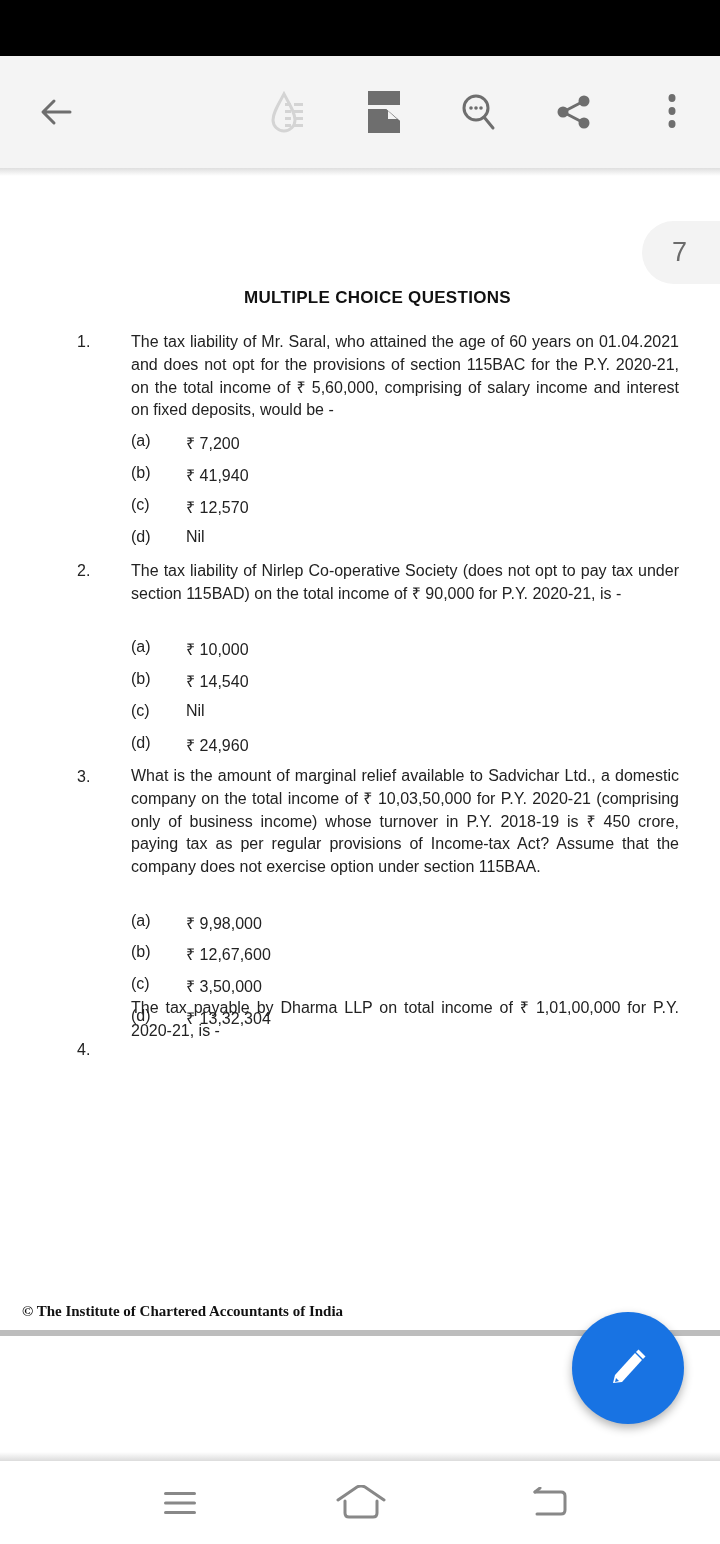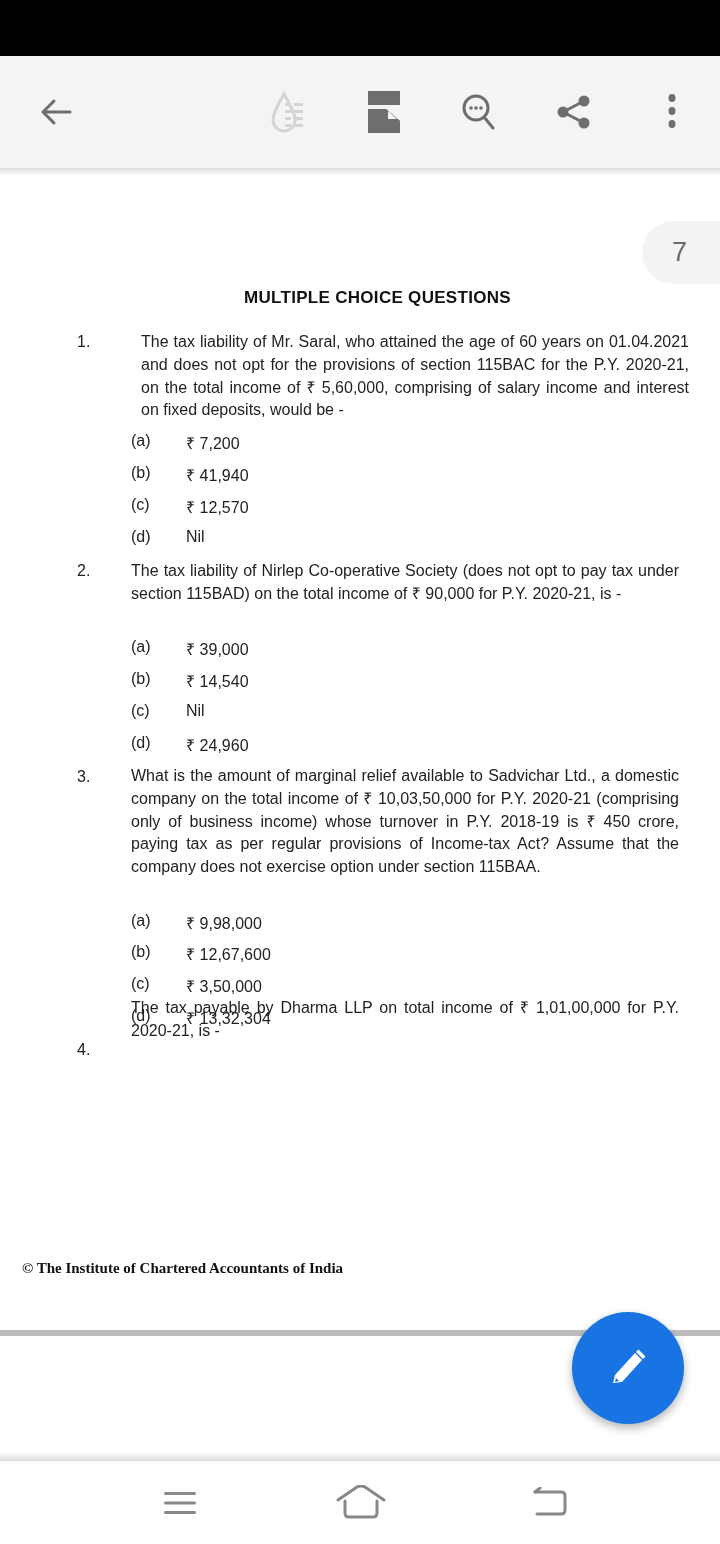--- a/index.html
+++ b/index.html
@@ -18,21 +18,21 @@
   .page-num { position: absolute; left: 642px; top: 221px; width: 100px; height: 63px; background: #f3f3f3;
     border-radius: 32px 0 0 32px; font-size: 27px; color: #6b6b6b; display: flex; align-items: center; padding-left: 30px; }
 
   .heading { position: absolute; left: 0; width: 755px; top: 288px; text-align: center; font-weight: bold; font-size: 17px; letter-spacing: 0.3px; color: #111; }
 
   .q-num { position: absolute; left: 77px; font-size: 16px; color: #222; }
   .q-text { position: absolute; left: 131px; width: 548px; font-size: 16px; line-height: 22.8px; text-align: justify; color: #222; }
   .opt { position: absolute; left: 131px; font-size: 16px; color: #222; height: 22px; display: flex; }
   .opt .lbl { width: 55px; }
 
-  .footer-note { position: absolute; left: 22px; top: 1260px; font-family: "Liberation Serif", serif; font-weight: bold; font-size: 15px; color: #111; }
+  .footer-note { position: absolute; left: 22px; top: 1303px; font-family: "Liberation Serif", serif; font-weight: bold; font-size: 15px; color: #111; }
 
   .page-sep { position: absolute; left: 0; top: 1330px; width: 720px; height: 6px; background: #bdbdbd; }
   .below { position: absolute; left: 0; top: 1336px; width: 720px; height: 118px; background: #fff; }
   .nav-shadow { position: absolute; left: 0; top: 1452px; width: 720px; height: 9px; background: linear-gradient(rgba(255,255,255,0), #dcdcdc); }
 
   .fab { position: absolute; left: 572px; top: 1312px; width: 112px; height: 112px; border-radius: 50%; background: #1873e3;
     box-shadow: 0 4px 10px rgba(0,0,0,0.3); display: flex; align-items: center; justify-content: center; cursor: pointer; }
 
   .nav-bar { position: absolute; left: 0; top: 1461px; width: 720px; height: 83px; background: #fff; }
   .nav-btn { position: absolute; top: 0; width: 90px; height: 83px; display: flex; align-items: center; justify-content: center; cursor: pointer; }
@@ -99,21 +99,21 @@
 
 <div class="page"></div>
 
 <div class="page-num">
   <span>7</span>
 </div>
 
 <div class="heading">MULTIPLE CHOICE QUESTIONS</div>
 
 <div class="q-num" style="top:333px;">1.</div>
-<div class="q-text" style="top:331px;margin-left:10px;">The tax liability of Mr. Saral, who attained the age of 60 years on 01.04.2021 and does not opt for the provisions of section 115BAC for the P.Y. 2020-21, on the total income of ₹ 5,60,000, comprising of salary income and interest on fixed deposits, would be -</div>
+<div class="q-text" style="top:331px;">The tax liability of Mr. Saral, who attained the age of 60 years on 01.04.2021 and does not opt for the provisions of section 115BAC for the P.Y. 2020-21, on the total income of ₹ 5,60,000, comprising of salary income and interest on fixed deposits, would be -</div>
 <div class="opt" style="top:432px;">
     <span class="lbl">(a)</span>
     <span>₹ 7,200</span>
   </div>
 <div class="opt" style="top:464px;">
     <span class="lbl">(b)</span>
     <span>₹ 41,940</span>
   </div>
 <div class="opt" style="top:496px;">
     <span class="lbl">(c)</span>
@@ -121,21 +121,21 @@
   </div>
 <div class="opt" style="top:528px;">
     <span class="lbl">(d)</span>
     <span>Nil</span>
   </div>
 
 <div class="q-num" style="top:562px;">2.</div>
 <div class="q-text" style="top:560px;">The tax liability of Nirlep Co-operative Society (does not opt to pay tax under section 115BAD) on the total income of ₹ 90,000 for P.Y. 2020-21, is -</div>
 <div class="opt" style="top:638px;">
     <span class="lbl">(a)</span>
-    <span>₹ 39,000</span>
+    <span>₹ 10,000</span>
   </div>
 <div class="opt" style="top:670px;">
     <span class="lbl">(b)</span>
     <span>₹ 14,540</span>
   </div>
 <div class="opt" style="top:702px;">
     <span class="lbl">(c)</span>
     <span>Nil</span>
   </div>
 <div class="opt" style="top:734px;">

